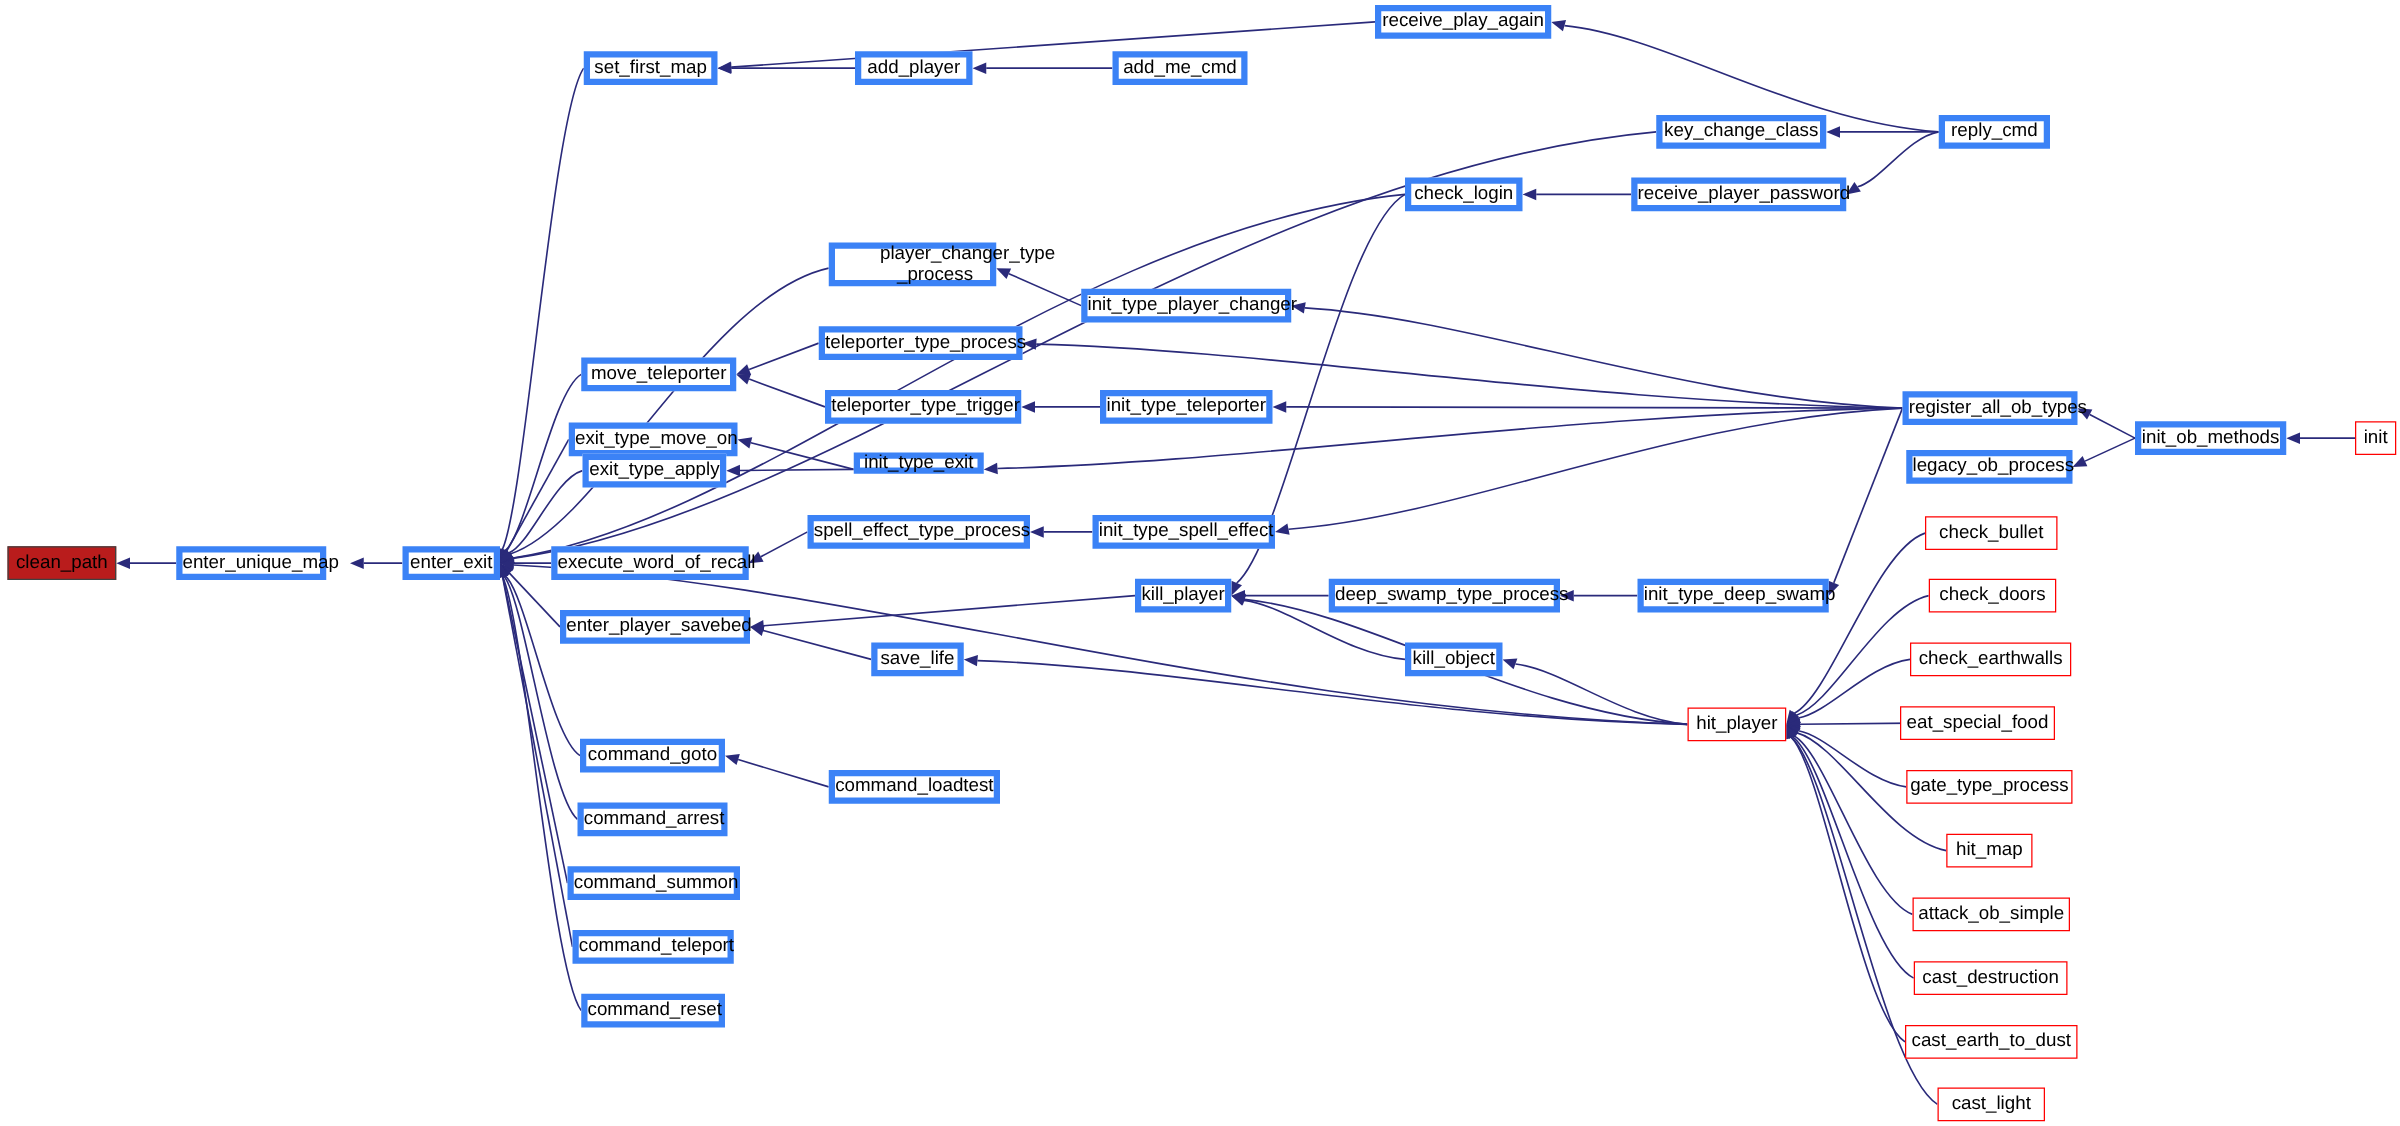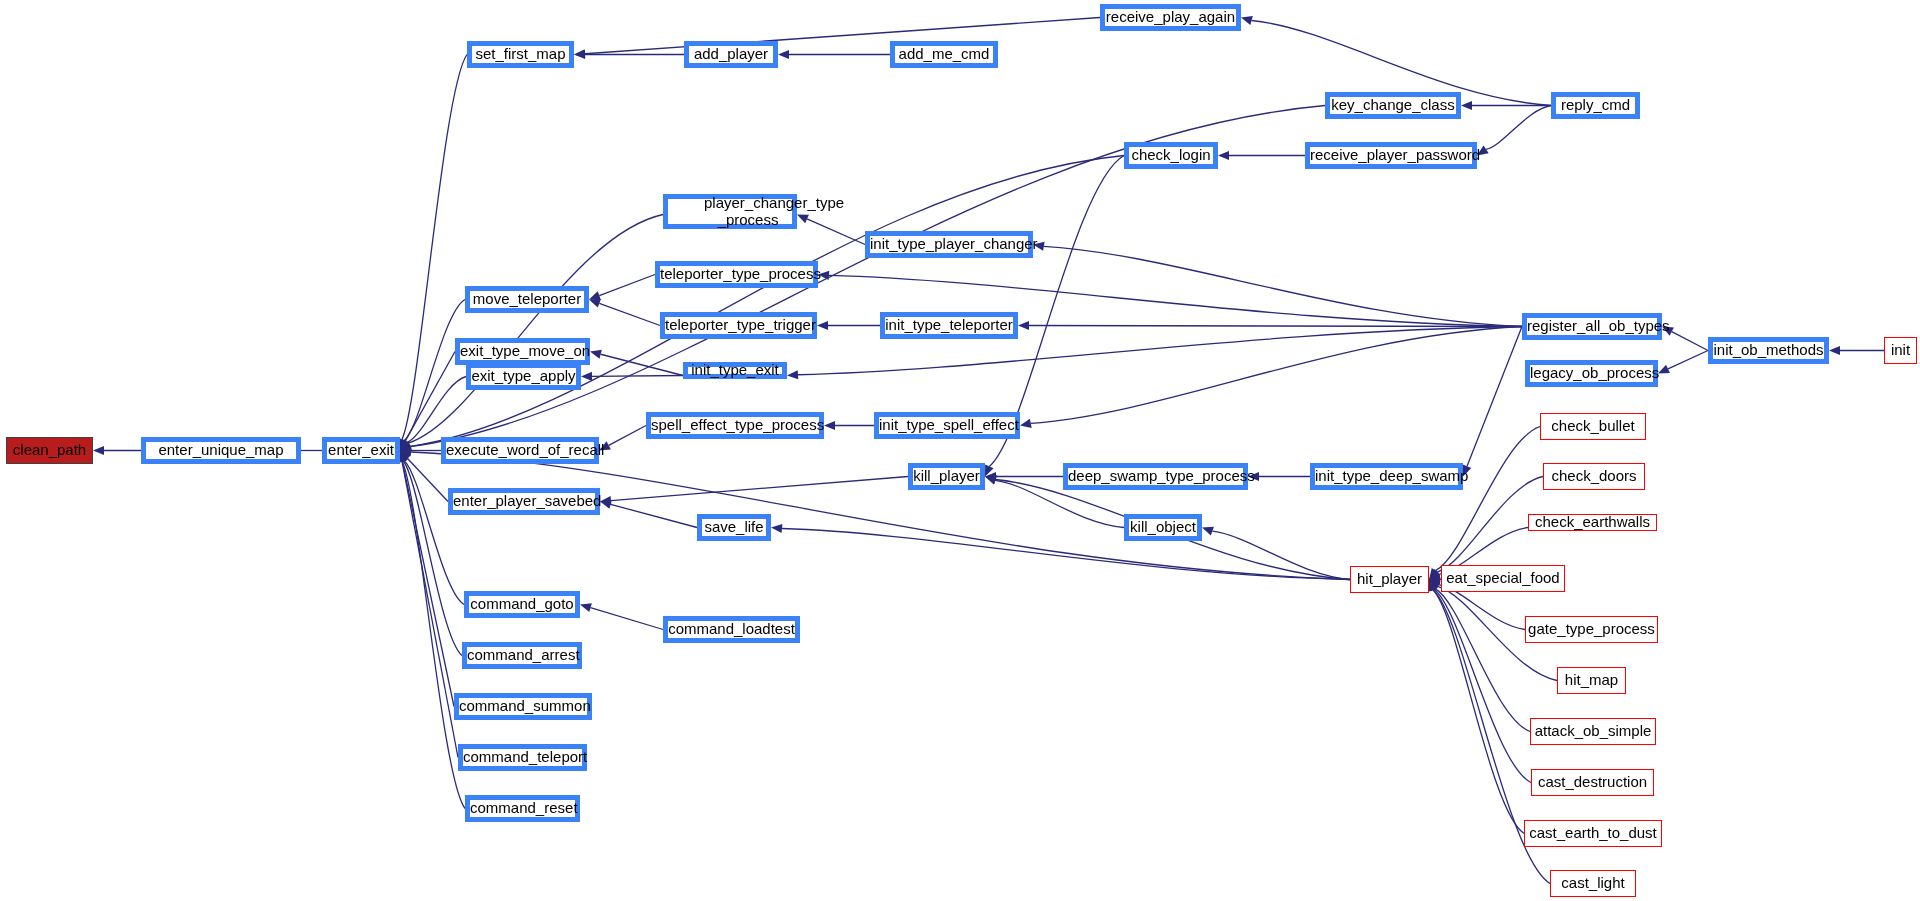--- a/index.html
+++ b/index.html
@@ -156,21 +156,21 @@
       <path d="M 462 655.5 C 439.65006398487867 637.2717396865029, 419.65275281345436 480.4760952975432, 403.1843789075755 461.02899477504803" stroke="#2a2a7a" stroke-width="1.3" fill="none"></path>
       <polygon points="400,450.5 407.5874130862319,459.69734541369826 398.78134472891907,462.3606441363978" fill="#2a2a7a"></polygon>
       <path d="M 454 706.5 L 402.270352929625 461.2631546293335" stroke="#2a2a7a" stroke-width="1.3" fill="none"></path>
       <polygon points="400,450.5 406.7713085018917,460.3137343133085 397.7693973573583,462.2125749453585" fill="#2a2a7a"></polygon>
       <path d="M 458 757.5 L 402.0420522421263 461.30879376435814" stroke="#2a2a7a" stroke-width="1.3" fill="none"></path>
       <polygon points="400,450.5 406.5620932708579,460.4548446449235 397.52201121339476,462.16274288379276" fill="#2a2a7a"></polygon>
       <path d="M 465 808.5 C 441.04673015134034 776.2133831437567, 419.61485712885536 496.0407471563504, 401.96507934563243 461.3230523959449" stroke="#2a2a7a" stroke-width="1.3" fill="none"></path>
       <polygon points="400,450.5 406.49108307484573,460.50129194231675 397.43907561641913,462.14481284957304" fill="#2a2a7a"></polygon>
     </svg>
 <div class="node current" style="left: 6px; top: 437px; width: 87px; height: 27px;"><span class="lbl">clean_path</span></div>
-    <div class="node" style="left: 141px; top: 437px; width: 160px; height: 27px;"><span class="lbl">enter_unique_map</span></div>
+    <div class="node" style="left: 141px; top: 437px; width: 120px; height: 27px;"><span class="lbl">enter_unique_map</span></div>
     <div class="node" style="left: 322px; top: 437px; width: 78px; height: 27px;"><span class="lbl">enter_exit</span></div>
     <div class="node" style="left: 467px; top: 41px; width: 107px; height: 27px;"><span class="lbl">set_first_map</span></div>
     <div class="node" style="left: 684px; top: 41px; width: 94px; height: 27px;"><span class="lbl">add_player</span></div>
     <div class="node" style="left: 890px; top: 41px; width: 108px; height: 27px;"><span class="lbl">add_me_cmd</span></div>
     <div class="node" style="left: 1100px; top: 4px; width: 141px; height: 27px;"><span class="lbl">receive_play_again</span></div>
     <div class="node" style="left: 1325px; top: 92px; width: 136px; height: 27px;"><span class="lbl">key_change_class</span></div>
     <div class="node" style="left: 1551px; top: 92px; width: 89px; height: 27px;"><span class="lbl">reply_cmd</span></div>
     <div class="node" style="left: 1124px; top: 142px; width: 94px; height: 27px;"><span class="lbl">check_login</span></div>
     <div class="node" style="left: 1305px; top: 142px; width: 172px; height: 27px;"><span class="lbl">receive_player_password</span></div>
     <div class="node" style="left: 663px; top: 194px; width: 134px; height: 35px; padding-left: 36px;"><span class="lbl">player_changer_type
@@ -189,24 +189,24 @@
     <div class="node" style="left: 466px; top: 363px; width: 115px; height: 27px;"><span class="lbl">exit_type_apply</span></div>
     <div class="node red" style="left: 1540px; top: 413px; width: 106px; height: 27px;"><span class="lbl">check_bullet</span></div>
     <div class="node" style="left: 646px; top: 412px; width: 178px; height: 27px;"><span class="lbl">spell_effect_type_process</span></div>
     <div class="node" style="left: 874px; top: 412px; width: 146px; height: 27px;"><span class="lbl">init_type_spell_effect</span></div>
     <div class="node" style="left: 441px; top: 437px; width: 158px; height: 27px;"><span class="lbl">execute_word_of_recall</span></div>
     <div class="node red" style="left: 1543px; top: 463px; width: 102px; height: 27px;"><span class="lbl">check_doors</span></div>
     <div class="node" style="left: 908px; top: 463px; width: 77px; height: 27px;"><span class="lbl">kill_player</span></div>
     <div class="node" style="left: 1063px; top: 463px; width: 185px; height: 27px;"><span class="lbl">deep_swamp_type_process</span></div>
     <div class="node" style="left: 1310px; top: 463px; width: 153px; height: 27px;"><span class="lbl">init_type_deep_swamp</span></div>
     <div class="node" style="left: 448px; top: 488px; width: 152px; height: 27px;"><span class="lbl">enter_player_savebed</span></div>
-    <div class="node red" style="left: 1528px; top: 514px; width: 129px; height: 17px;"><span class="lbl">check_earthwalls</span></div>
+    <div class="node red" style="left: 1528px; top: 514px; width: 129px; height: 27px;"><span class="lbl">check_earthwalls</span></div>
     <div class="node" style="left: 1124px; top: 514px; width: 78px; height: 27px;"><span class="lbl">kill_object</span></div>
     <div class="node" style="left: 697px; top: 514px; width: 74px; height: 27px;"><span class="lbl">save_life</span></div>
-    <div class="node red" style="left: 1441px; top: 565px; width: 124px; height: 27px;"><span class="lbl">eat_special_food</span></div>
+    <div class="node red" style="left: 1520px; top: 565px; width: 124px; height: 27px;"><span class="lbl">eat_special_food</span></div>
     <div class="node red" style="left: 1350px; top: 566px; width: 79px; height: 27px;"><span class="lbl">hit_player</span></div>
     <div class="node red" style="left: 1525px; top: 616px; width: 133px; height: 27px;"><span class="lbl">gate_type_process</span></div>
     <div class="node" style="left: 464px; top: 591px; width: 116px; height: 27px;"><span class="lbl">command_goto</span></div>
     <div class="node" style="left: 663px; top: 616px; width: 137px; height: 27px;"><span class="lbl">command_loadtest</span></div>
     <div class="node" style="left: 462px; top: 642px; width: 120px; height: 27px;"><span class="lbl">command_arrest</span></div>
     <div class="node red" style="left: 1557px; top: 667px; width: 69px; height: 27px;"><span class="lbl">hit_map</span></div>
     <div class="node" style="left: 454px; top: 693px; width: 138px; height: 27px;"><span class="lbl">command_summon</span></div>
     <div class="node red" style="left: 1530px; top: 718px; width: 126px; height: 27px;"><span class="lbl">attack_ob_simple</span></div>
     <div class="node" style="left: 458px; top: 744px; width: 129px; height: 27px;"><span class="lbl">command_teleport</span></div>
     <div class="node red" style="left: 1531px; top: 769px; width: 123px; height: 27px;"><span class="lbl">cast_destruction</span></div>

